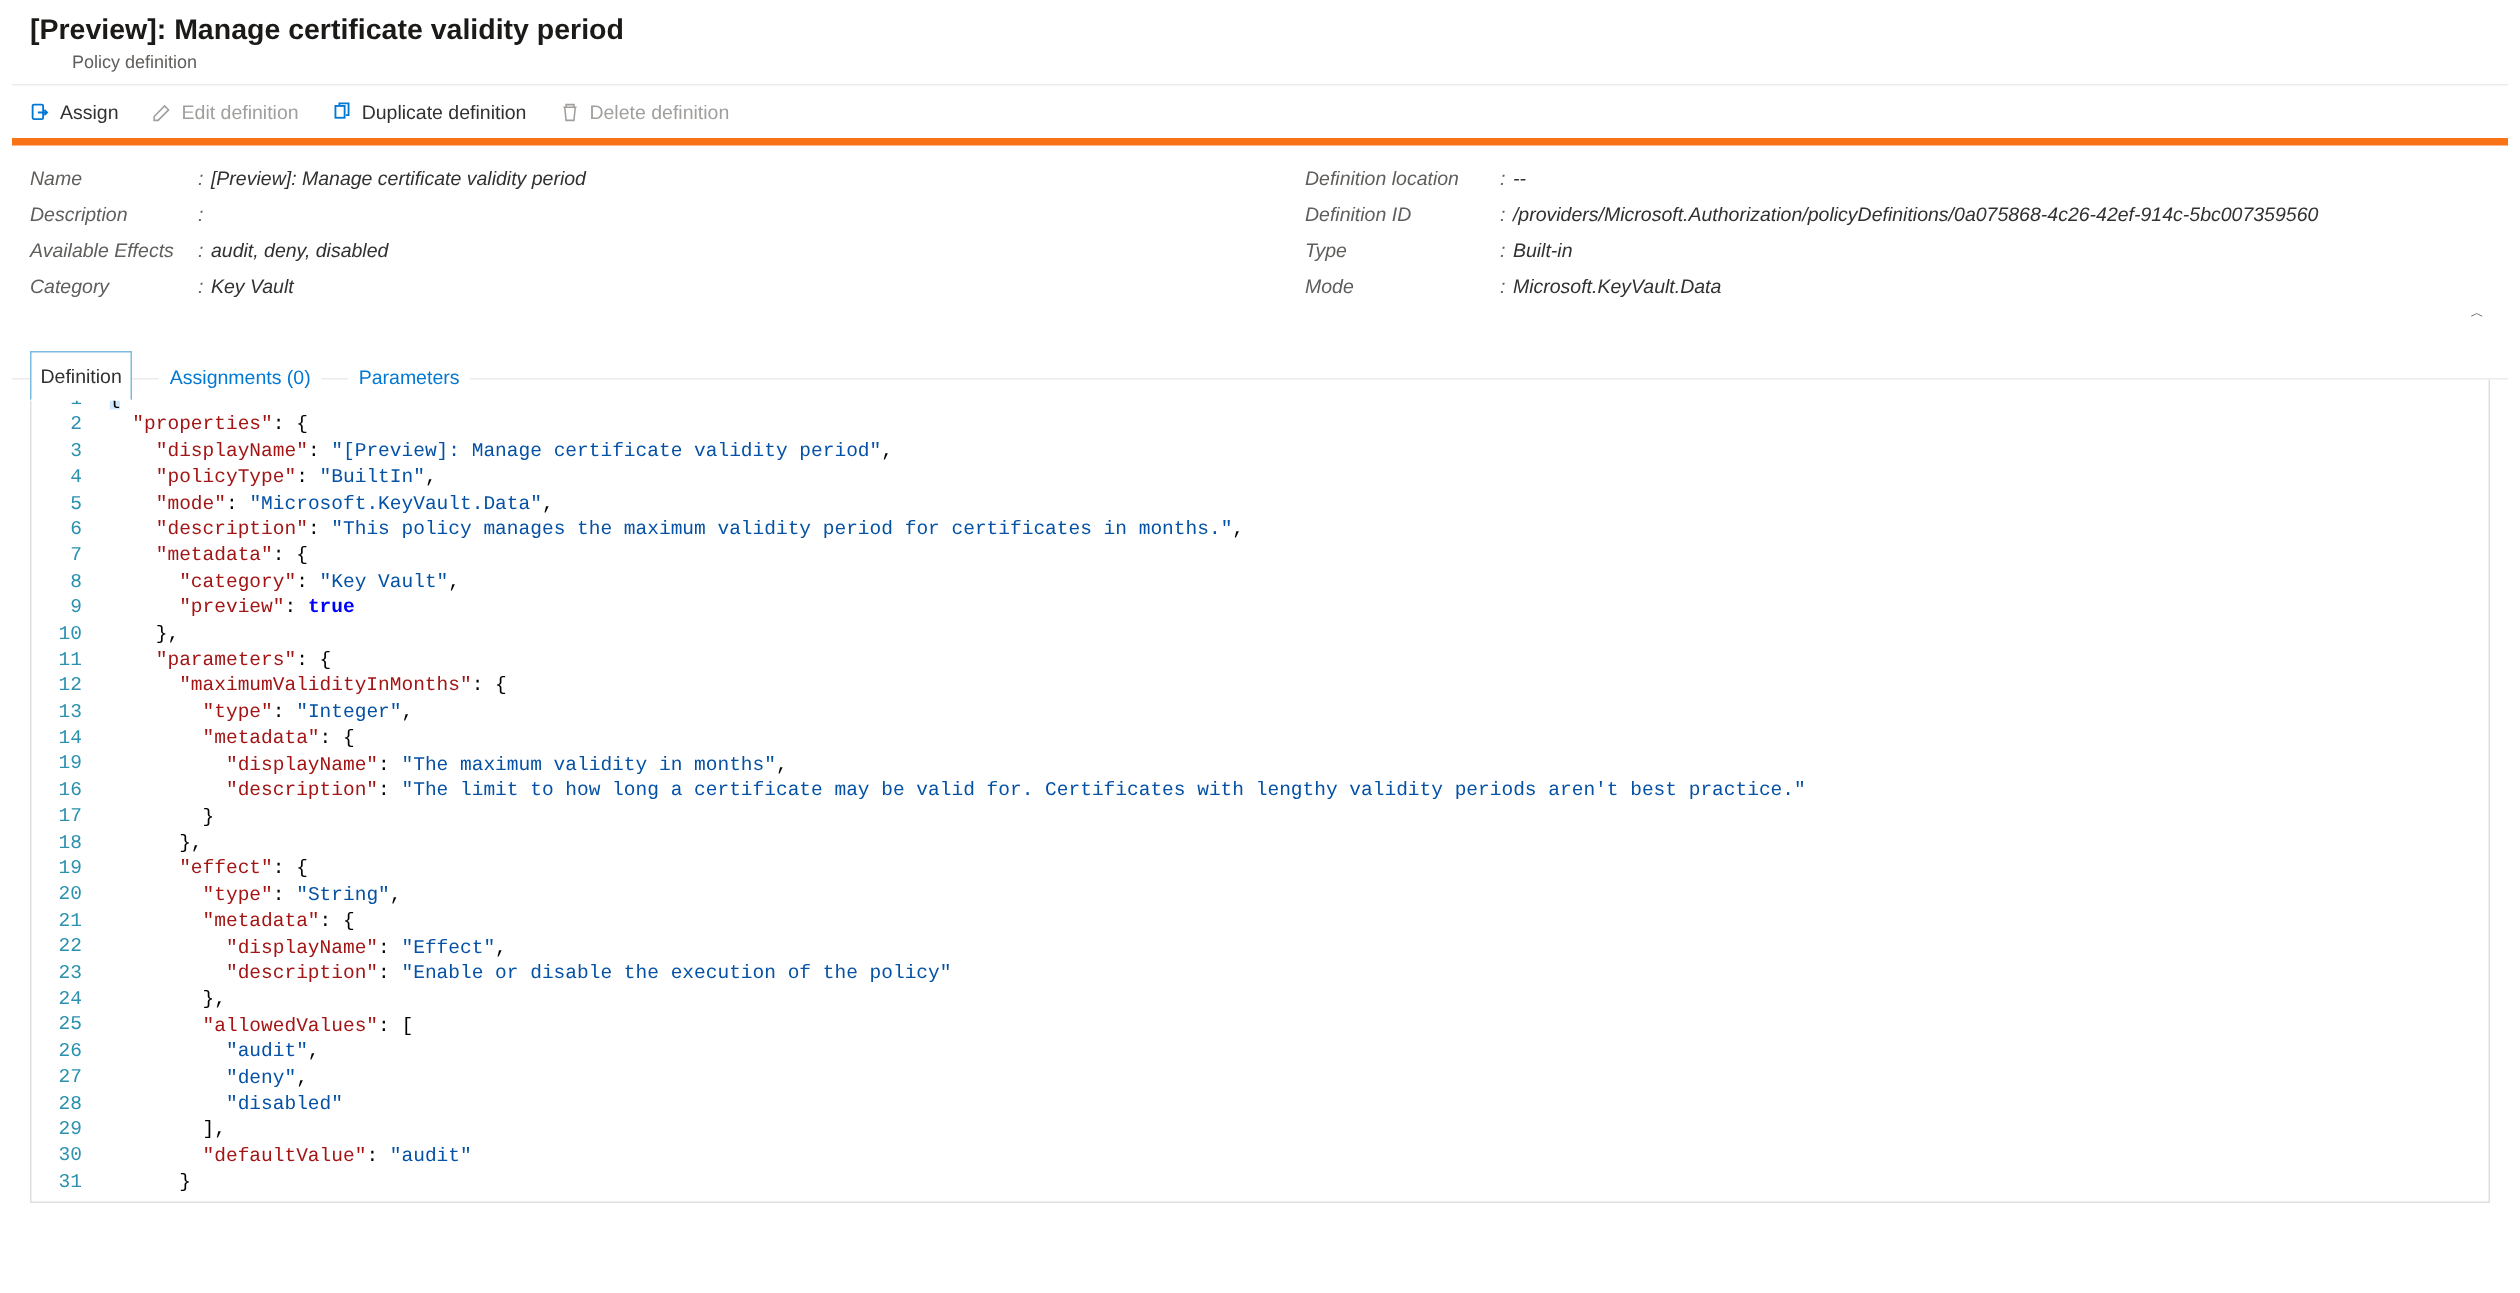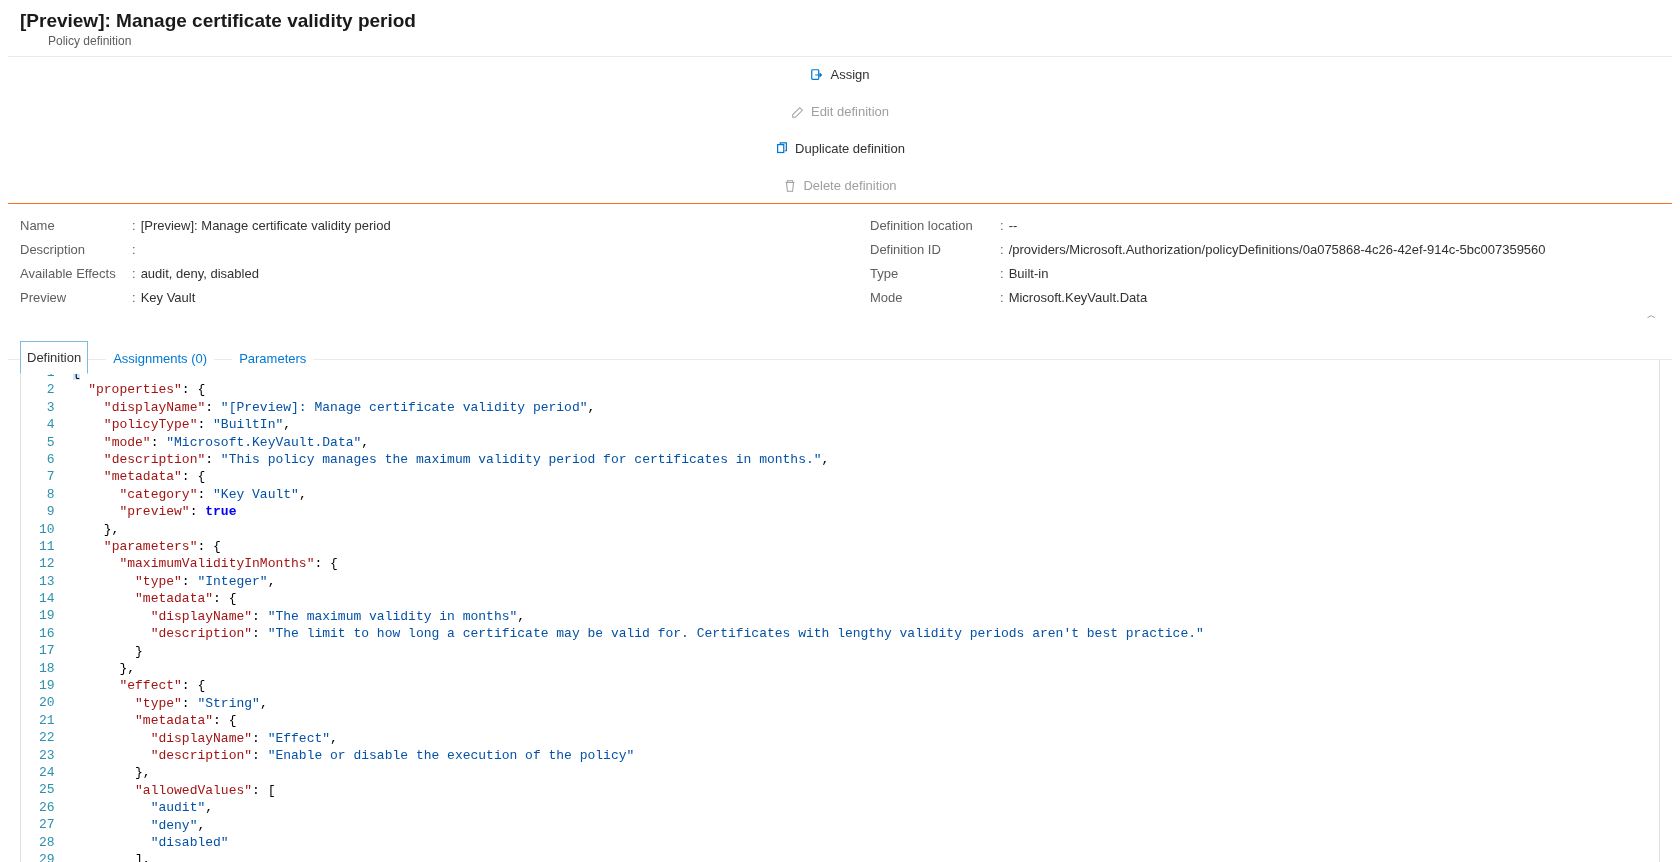--- a/index.html
+++ b/index.html
@@ -23,22 +23,21 @@
     font-size: 12px;
     color: #605e5c;
     margin-top: 2px;
     margin-left: 28px;
   }
   .toolbar {
     display: flex;
     align-items: center;
     gap: 22px;
     padding: 10px 12px;
-    border-bottom: 1px solid #f97316;
-    flex-direction: column;
+    border-bottom: 5px solid #f97316;
   }
   .toolbar-btn {
     display: inline-flex;
     align-items: center;
     gap: 6px;
     font-size: 13px;
     cursor: pointer;
     color: #323130;
     background: none;
     border: none;
@@ -47,21 +46,21 @@
   .toolbar-btn svg { width: 14px; height: 14px; flex-shrink: 0; }
   .toolbar-btn.primary svg { stroke: #0078d4; fill: none; }
   .toolbar-btn.disabled svg { stroke: #a19f9d; fill: none; }
   .essentials-wrap { position: relative; }
   .essentials {
     display: flex;
     padding: 14px 12px 12px 12px;
     gap: 60px;
   }
   .ess-col { flex: 1; }
-  .ess-row { display: flex; margin-bottom: 9px; font-size: 13px; }
+  .ess-row { display: flex; margin-bottom: 9px; font-size: 13px; font-style: italic; }
   .ess-label { width: 112px; color: #605e5c; flex-shrink: 0; }
   .ess-col.right .ess-label { width: 130px; }
   .ess-sep { color: #605e5c; margin-right: 5px; flex-shrink: 0; }
   .ess-val { color: #323130; word-break: break-all; }
   .collapse-chevrons {
     position: absolute;
     right: 18px;
     bottom: 4px;
     color: #605e5c;
     cursor: pointer;
@@ -170,21 +169,21 @@
         <div class="ess-row">
             <span class="ess-label">Description</span>
             <span class="ess-sep">:</span>
           </div>
         <div class="ess-row">
             <span class="ess-label">Available Effects</span>
             <span class="ess-sep">:</span>
             <span class="ess-val">audit, deny, disabled</span>
           </div>
         <div class="ess-row">
-            <span class="ess-label">Preview</span>
+            <span class="ess-label">Category</span>
             <span class="ess-sep">:</span>
             <span class="ess-val">Key Vault</span>
           </div>
       </div>
       <div class="ess-col right">
         <div class="ess-row">
             <span class="ess-label">Definition location</span>
             <span class="ess-sep">:</span>
             <span class="ess-val">--</span>
           </div>

